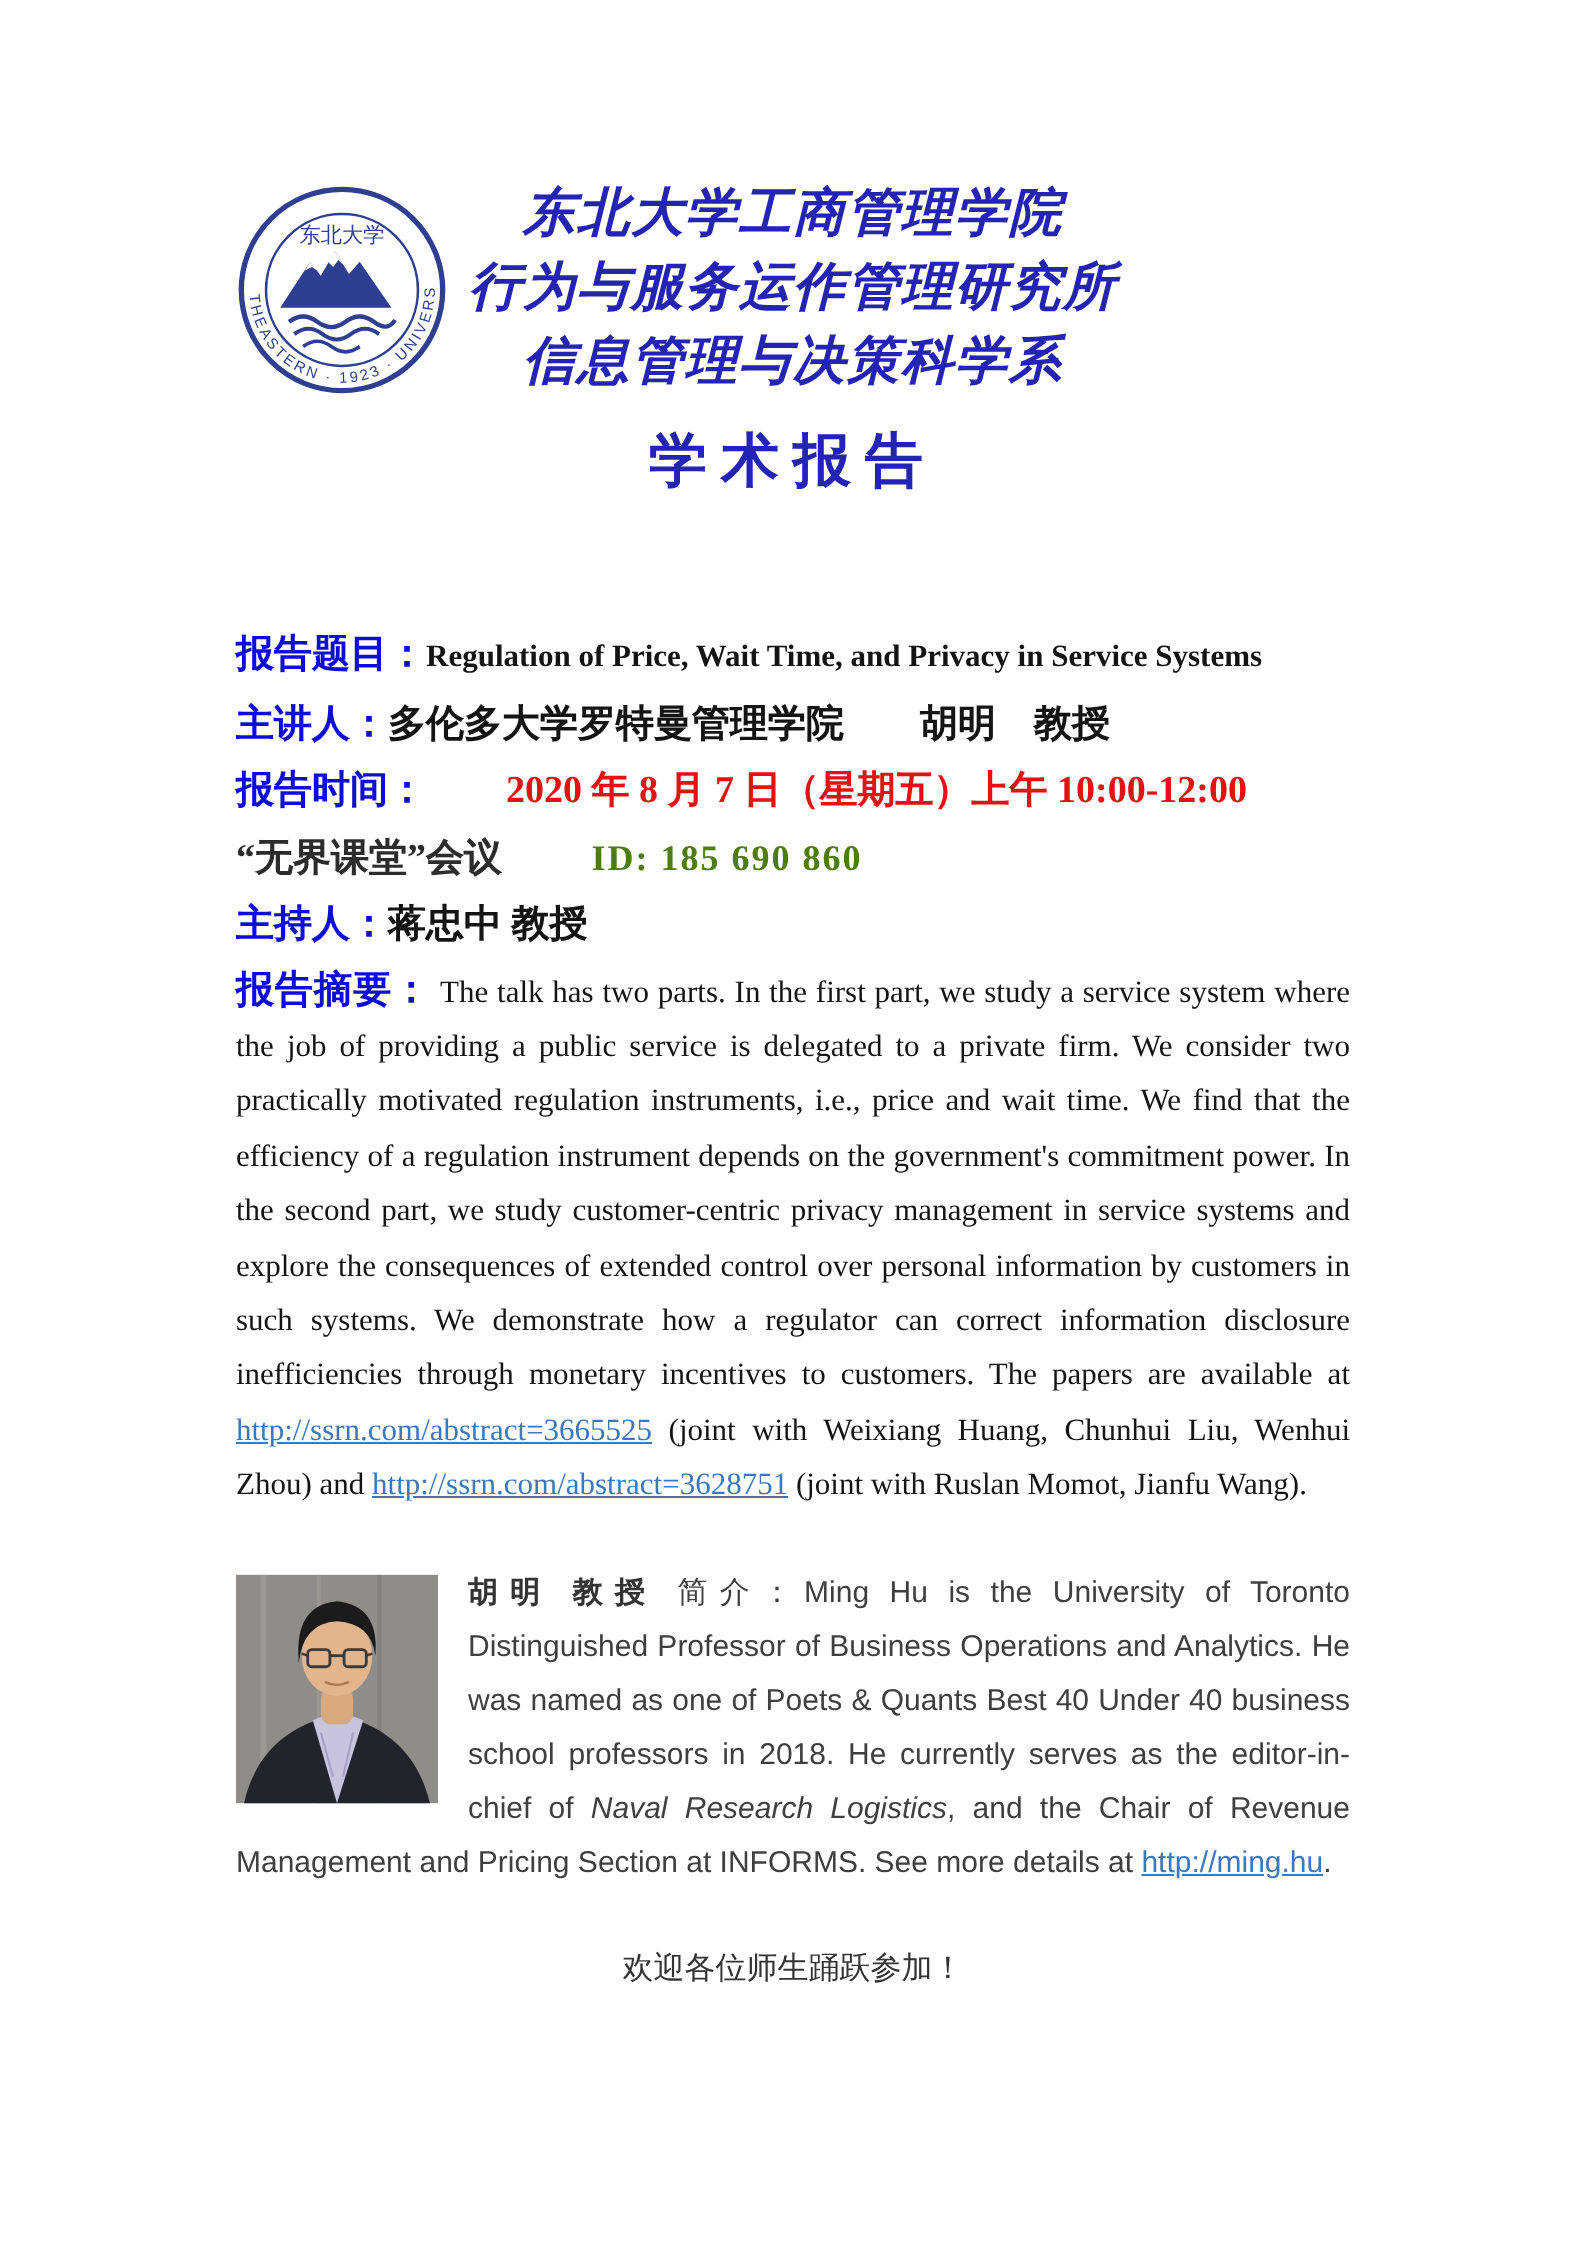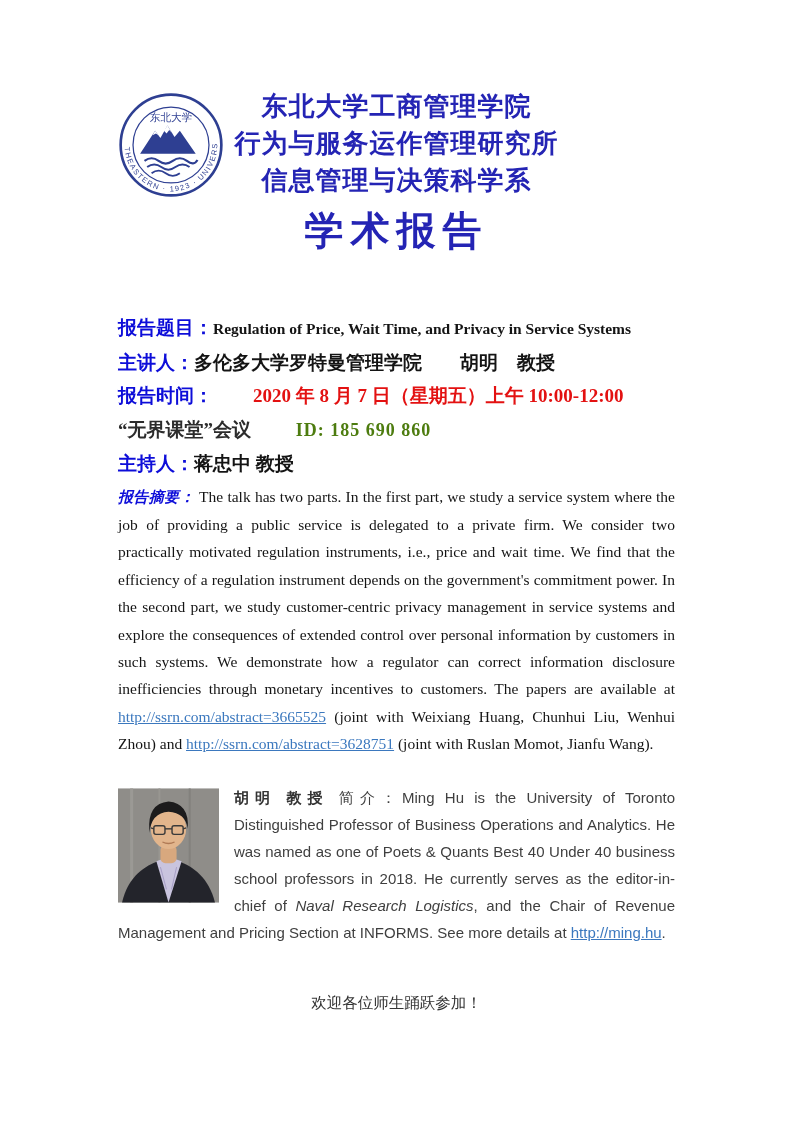--- a/index.html
+++ b/index.html
@@ -8,61 +8,61 @@
     background:#ffffff;overflow:hidden;
     font-family:"Liberation Serif",serif;color:#1a1a1a;
   }
   .content{position:absolute;left:118px;top:88px;width:557px;}
 
   
   .logo{position:absolute;left:0;top:2px;width:106px;height:110px;}
   .org-lines{text-align:center;}
   .org-line{
     font-family:"Liberation Sans",sans-serif;font-weight:bold;
-    font-size:26px;line-height:37px;color:#2424b4;letter-spacing:1px;
+    font-size:26px;line-height:37px;color:#2424b4;letter-spacing:1px;font-style:italic;
   }
   .doc-title{
     margin:9px 0 0;text-align:center;
     font-family:"Liberation Sans",sans-serif;font-weight:bold;
-    font-size:39px;line-height:46px;color:#2424b4;letter-spacing:7px;
+    font-size:29px;line-height:46px;color:#2424b4;letter-spacing:7px;
   }
 
   
   .details{margin-top:57px;}
   .detail-line{margin:0;font-size:19px;line-height:33.5px;white-space:nowrap;}
   .lbl{color:#0d0dd9;font-weight:bold;}
   .val-cn{color:#141414;font-weight:bold;}
   .val-topic{color:#141414;font-weight:bold;font-size:15.5px;}
   .val-time{color:#e31111;font-weight:bold;margin-left:40px;}
   .link{color:#3b78be;text-decoration:underline;cursor:pointer;}
   .link-mono{font-family:"DejaVu Sans Mono",monospace;font-size:13.5px;}
   .meeting-prefix{color:#2c2c2c;font-weight:bold;}
   .meeting-id{color:#4d7c0f;font-weight:bold;font-family:Liberation Serif, serif;font-size:18px;letter-spacing:1px;margin-left:40px;}
 
   
   .abstract{
     margin:2px 0 0;text-align:justify;
     font-size:15.5px;line-height:27.4px;color:#141414;
   }
-  .abstract .lbl{font-size:15px;font-style:italic;}
+  .abstract .lbl{font-size:19px;}
 
   
   .bio{
     margin-top:26px;text-align:justify;
     font-family:"Liberation Sans",sans-serif;
     font-size:15px;line-height:27px;color:#3f3f3f;
   }
   .bio::after{content:"";display:block;clear:both;}
   .photo{float:left;width:101px;height:115px;margin:4px 15px 2px 0;}
   .bio-name{font-weight:bold;color:#333333;}
   .journal{font-style:italic;}
 
   
   .closing{
-    margin-top:47px;text-align:center;
+    margin-top:29px;text-align:center;
     font-family:"Liberation Sans",sans-serif;
     font-size:15.5px;color:#333333;
   }
 </style>
 </head>
 <body>
 
 <div class="page">
   <div class="content">
 

